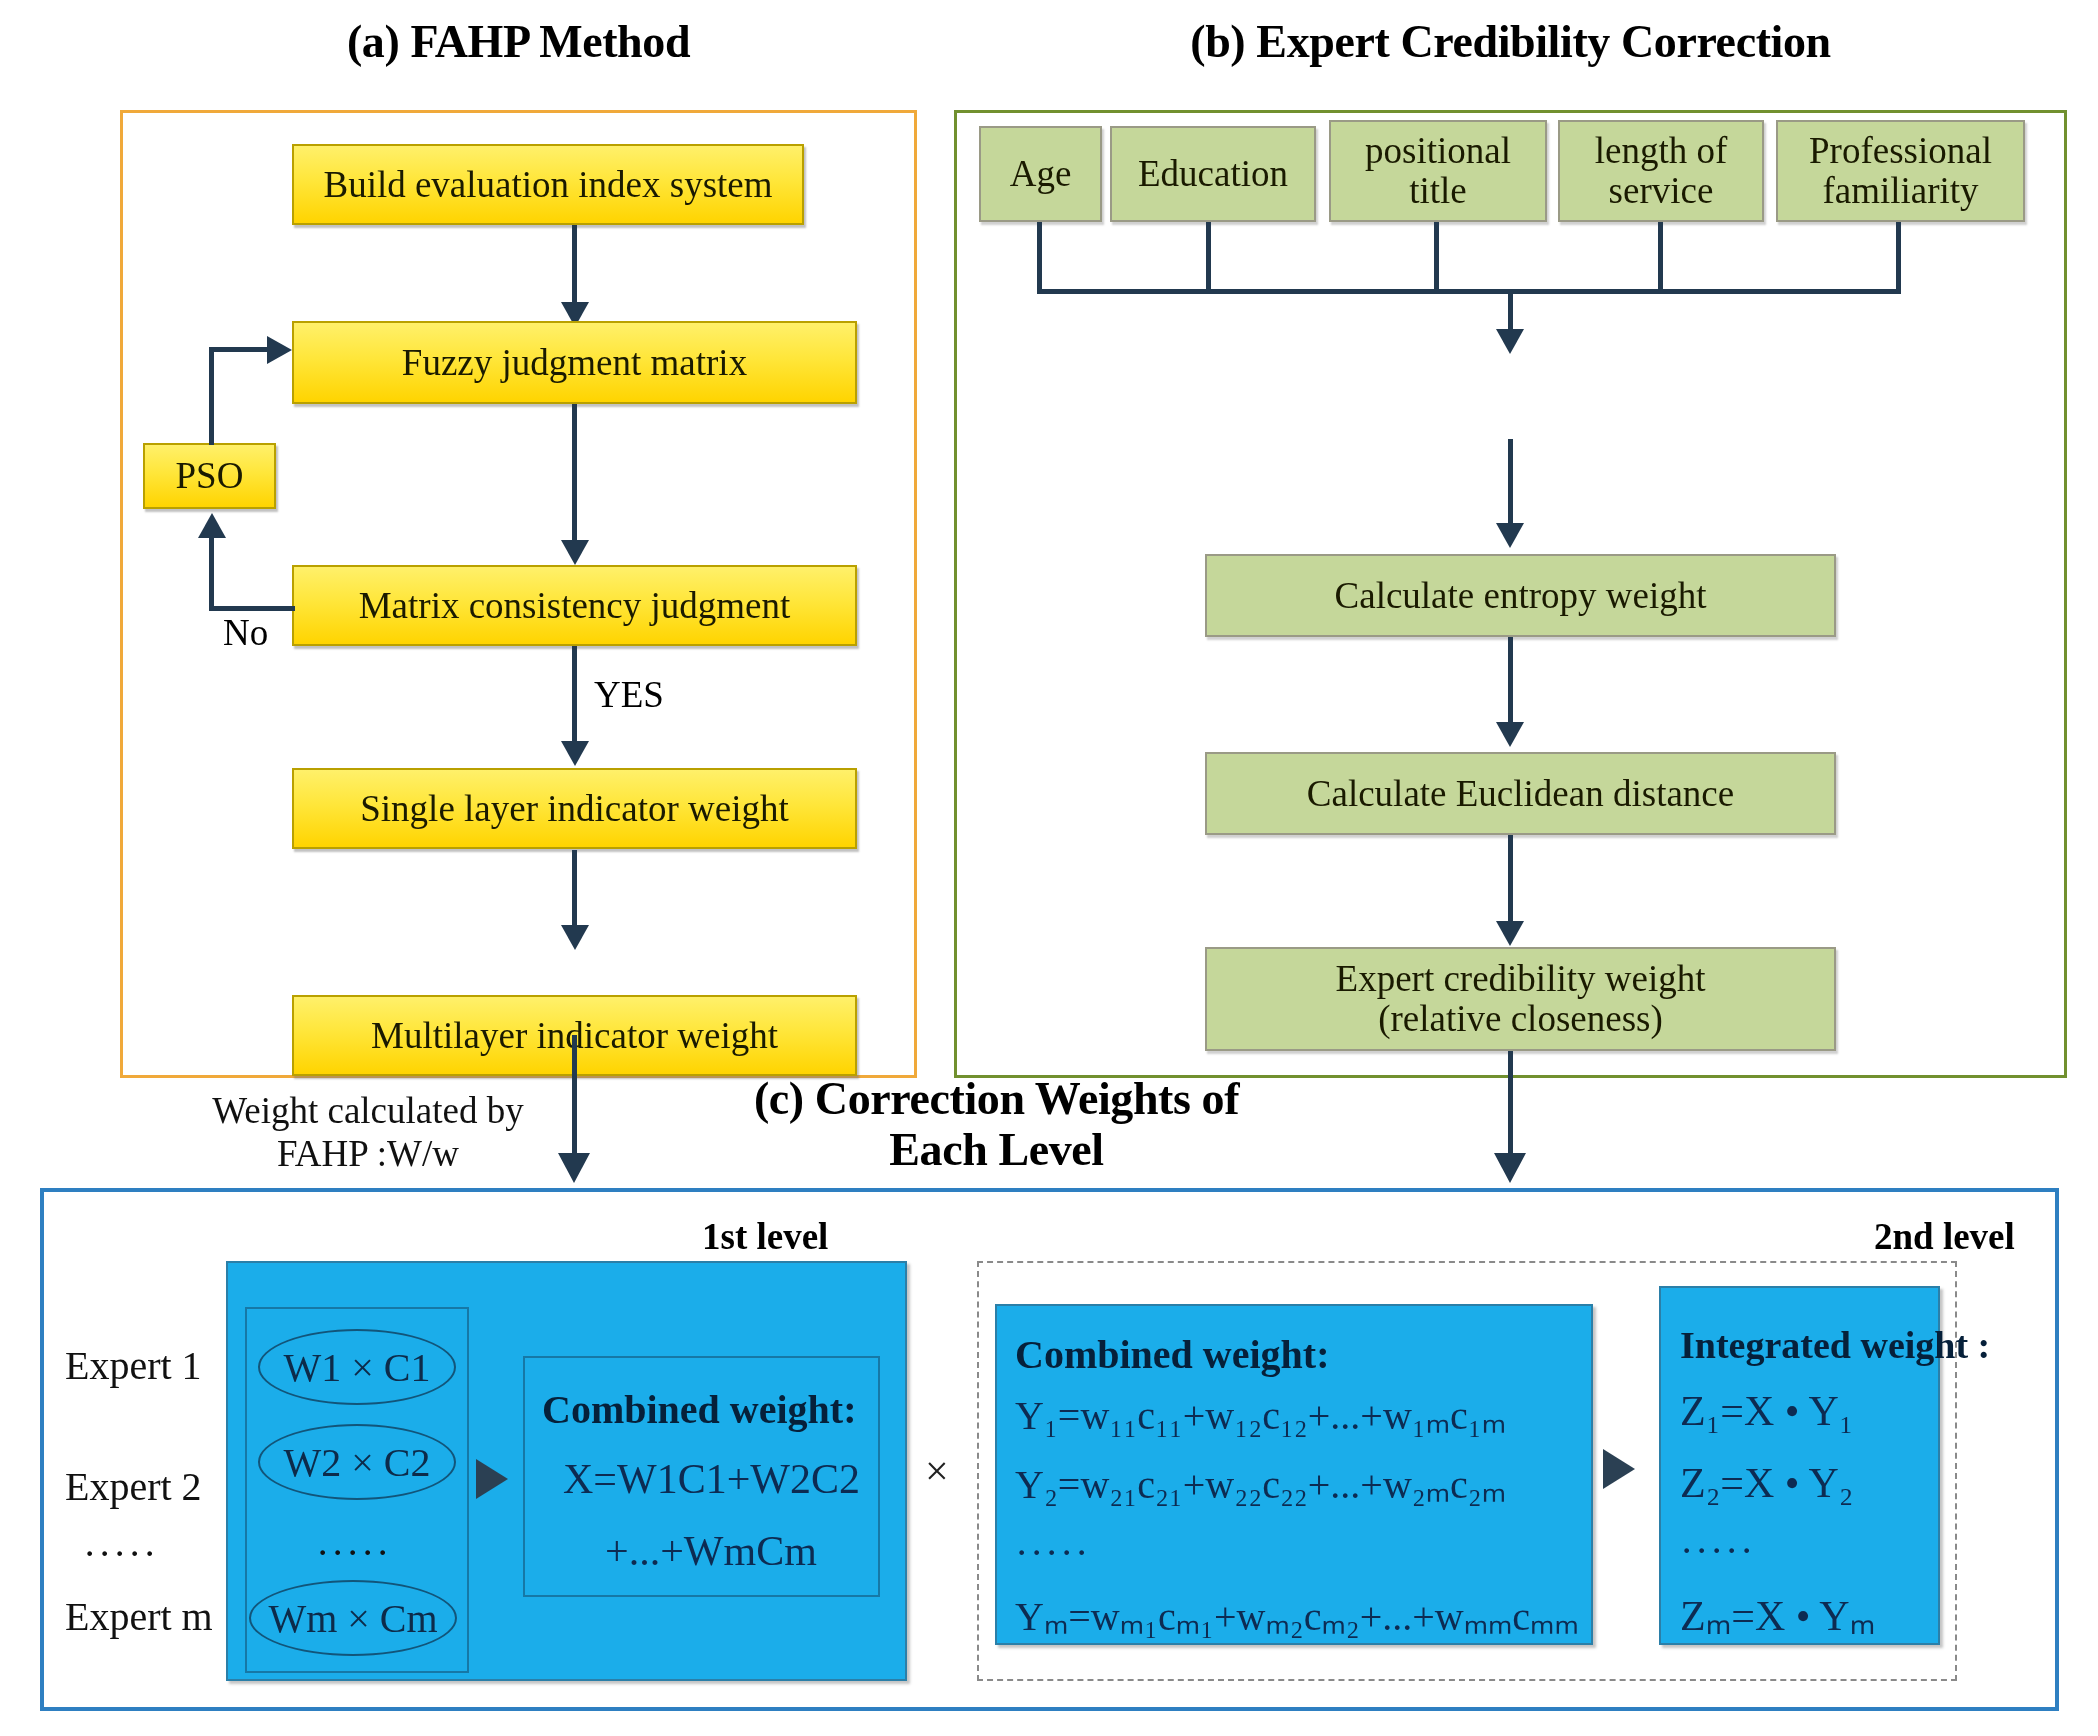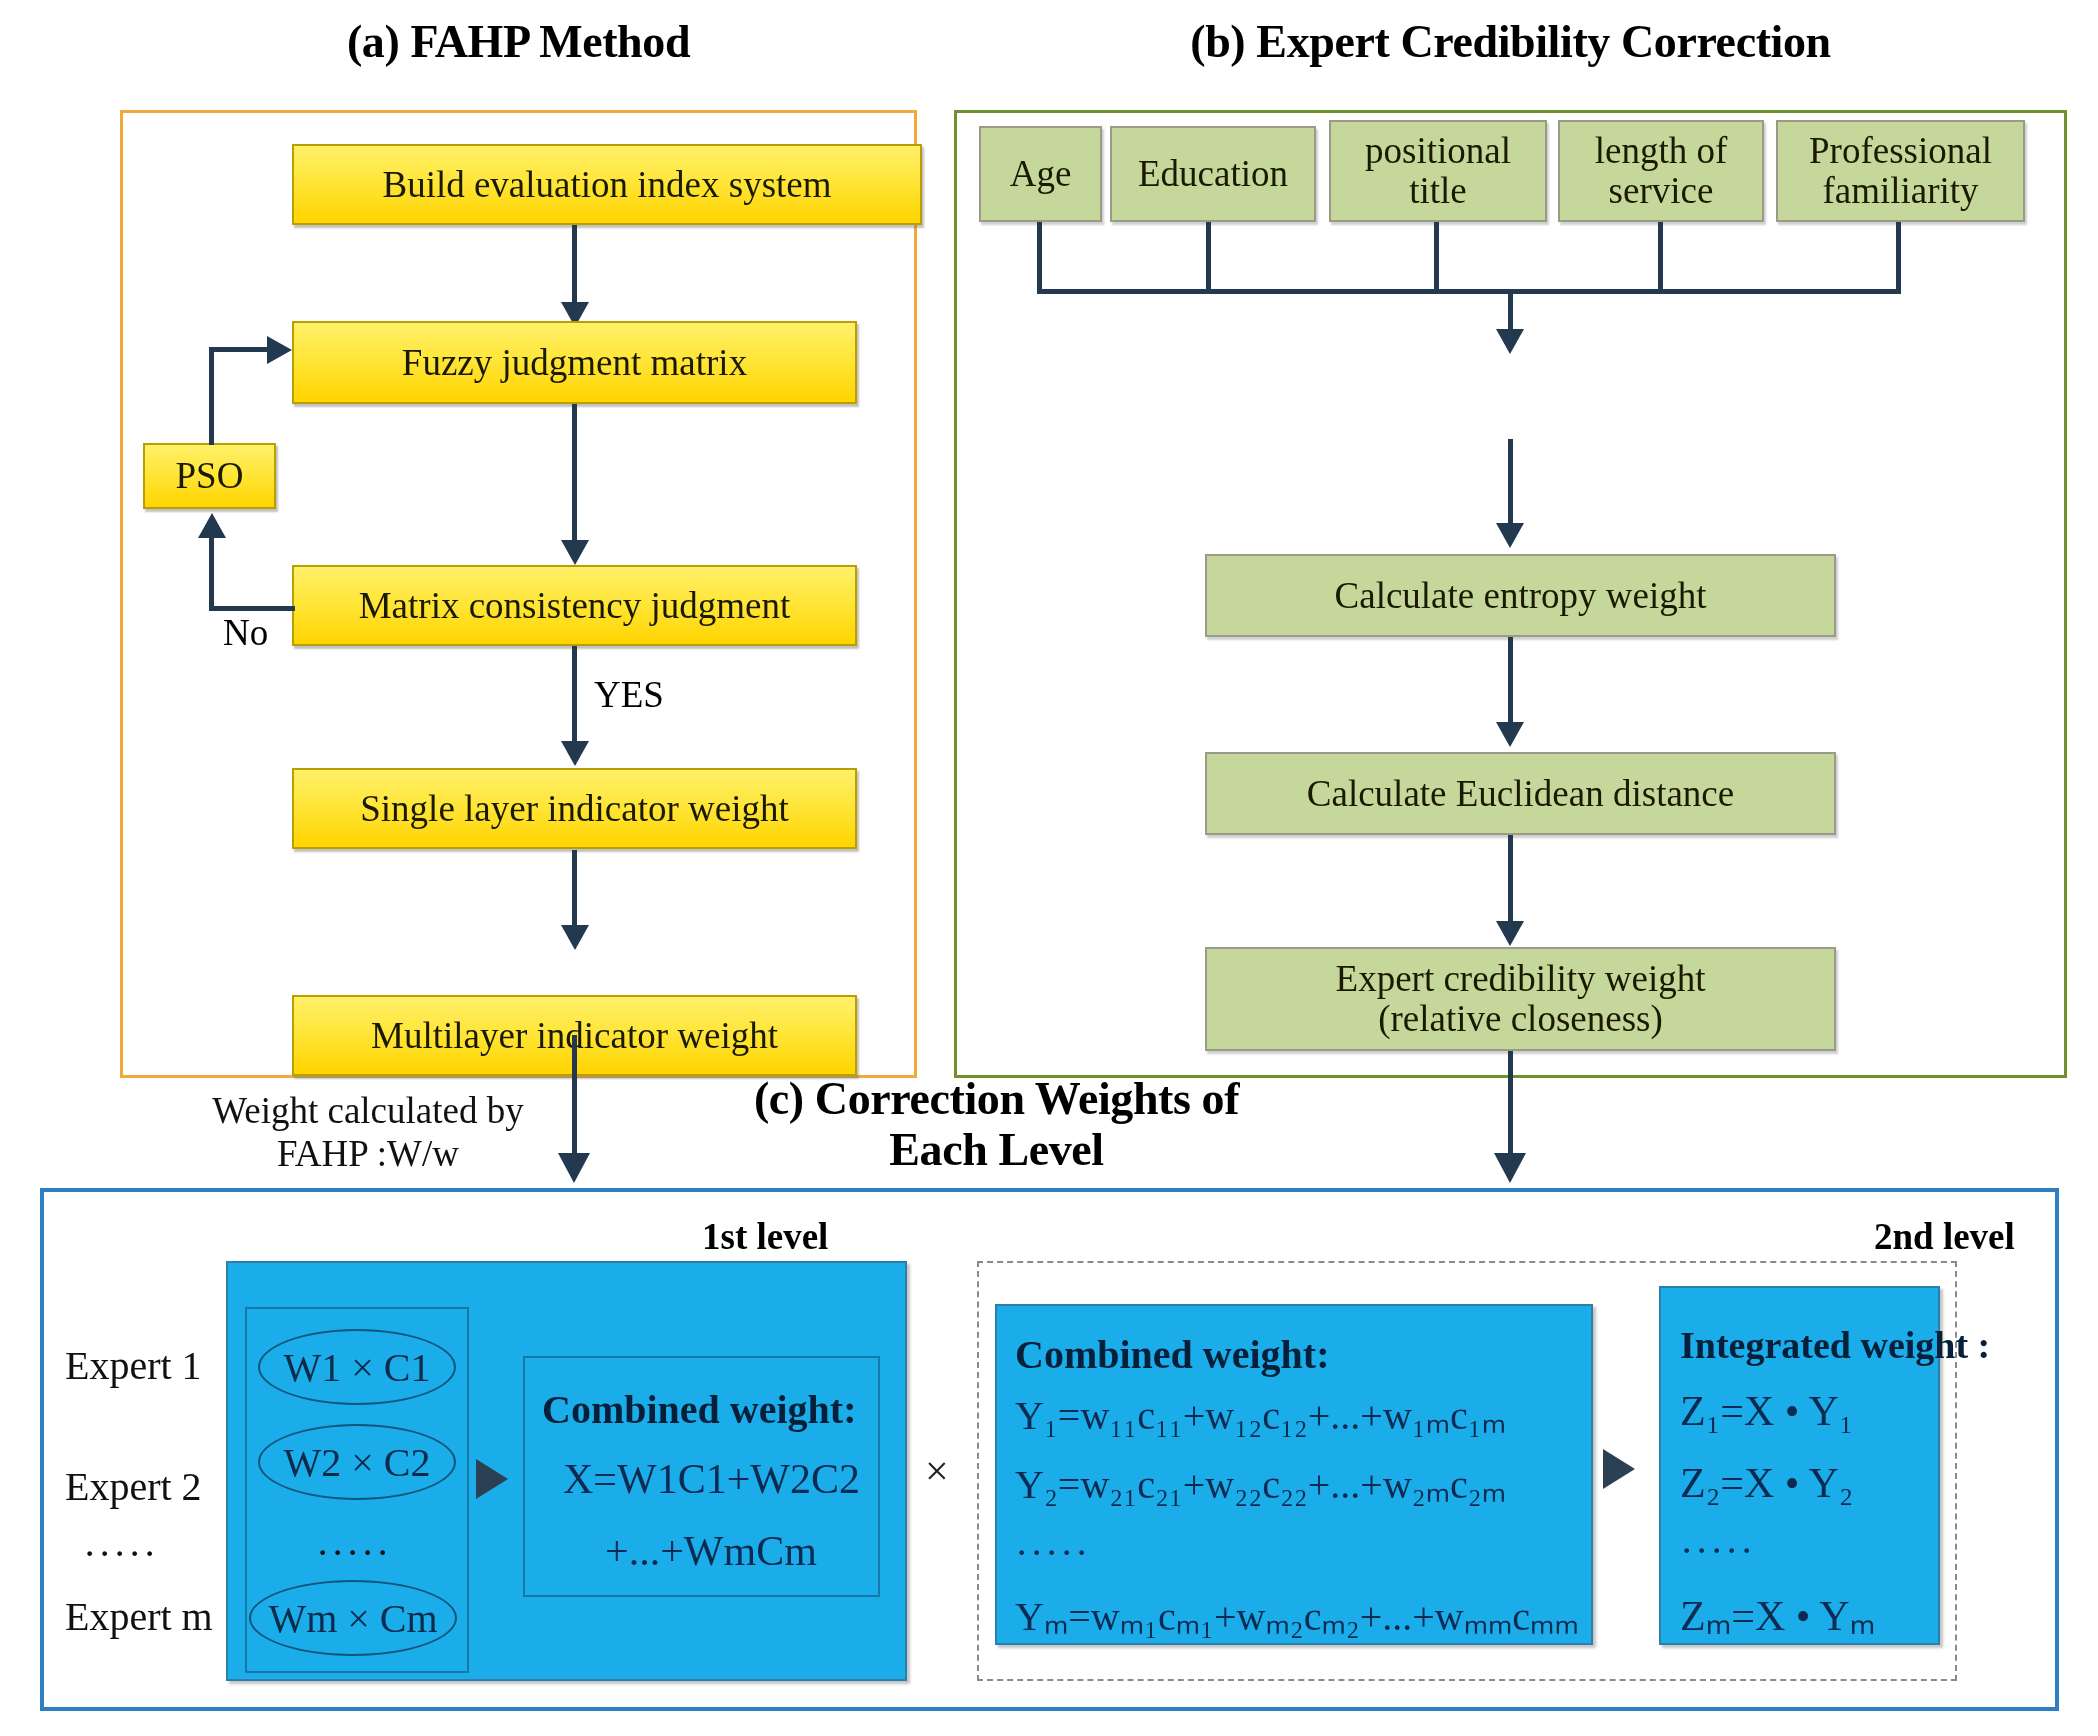--- a/index.html
+++ b/index.html
@@ -122,21 +122,21 @@
 <body>
 
 <div id="root">
 
   <div class="panel-title abs" style="left:954px;top:15px;width:1113px;">(b) Expert Credibility Correction</div>
 
   <div class="panel-title abs" style="left:120px;top:15px;width:797px;">(a) FAHP Method</div>
 
   <div class="frame" id="frame-a"></div>
 
-  <div class="node yellow" style="left:292px;top:144px;width:630px;height:81px;">Build evaluation index system</div>
+  <div class="node yellow" style="left:292px;top:144px;width:512px;height:81px;">Build evaluation index system</div>
 
   <div class="vline" style="left:572px;top:225px;height:83px;"></div>
   <div class="arrowdown" style="left:561px;top:302px;"></div>
 
   <div class="node yellow" style="left:292px;top:321px;width:565px;height:83px;">Fuzzy judgment matrix</div>
 
   <div class="node yellow" style="left:143px;top:443px;width:133px;height:66px;">PSO</div>
 
   <div class="vline" style="left:209px;top:347px;height:98px;"></div>
   <div class="hline" style="left:209px;top:347px;width:65px;"></div>

